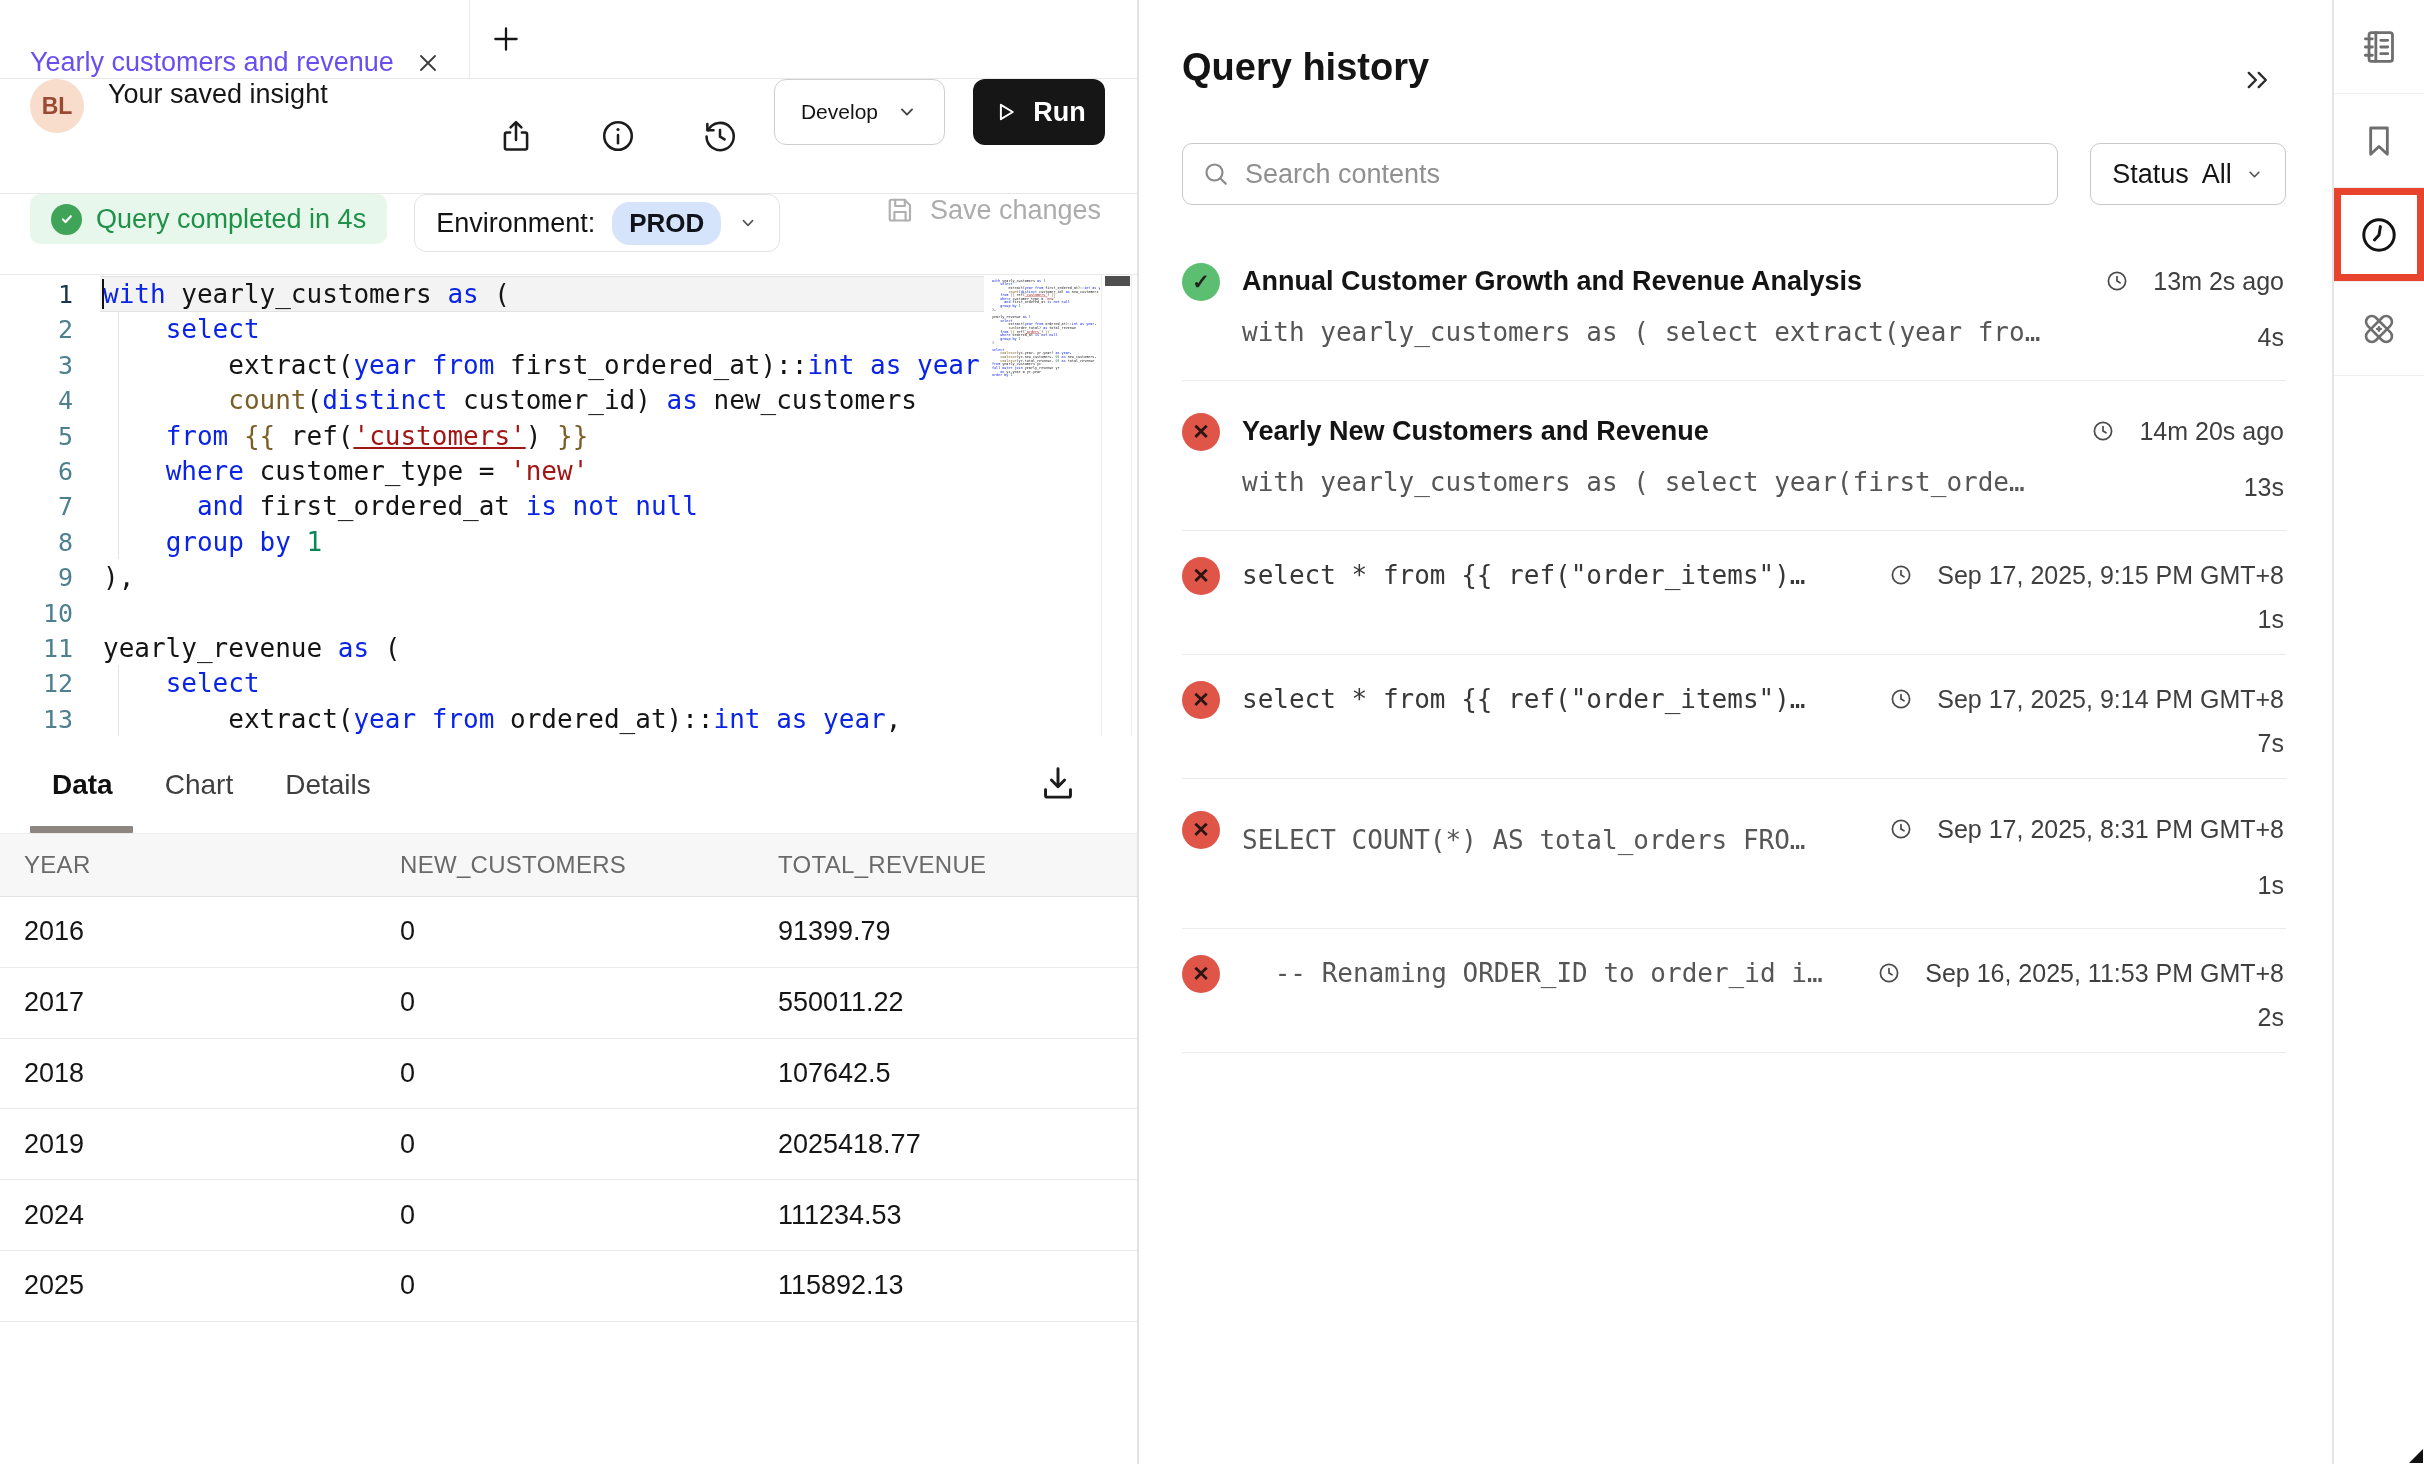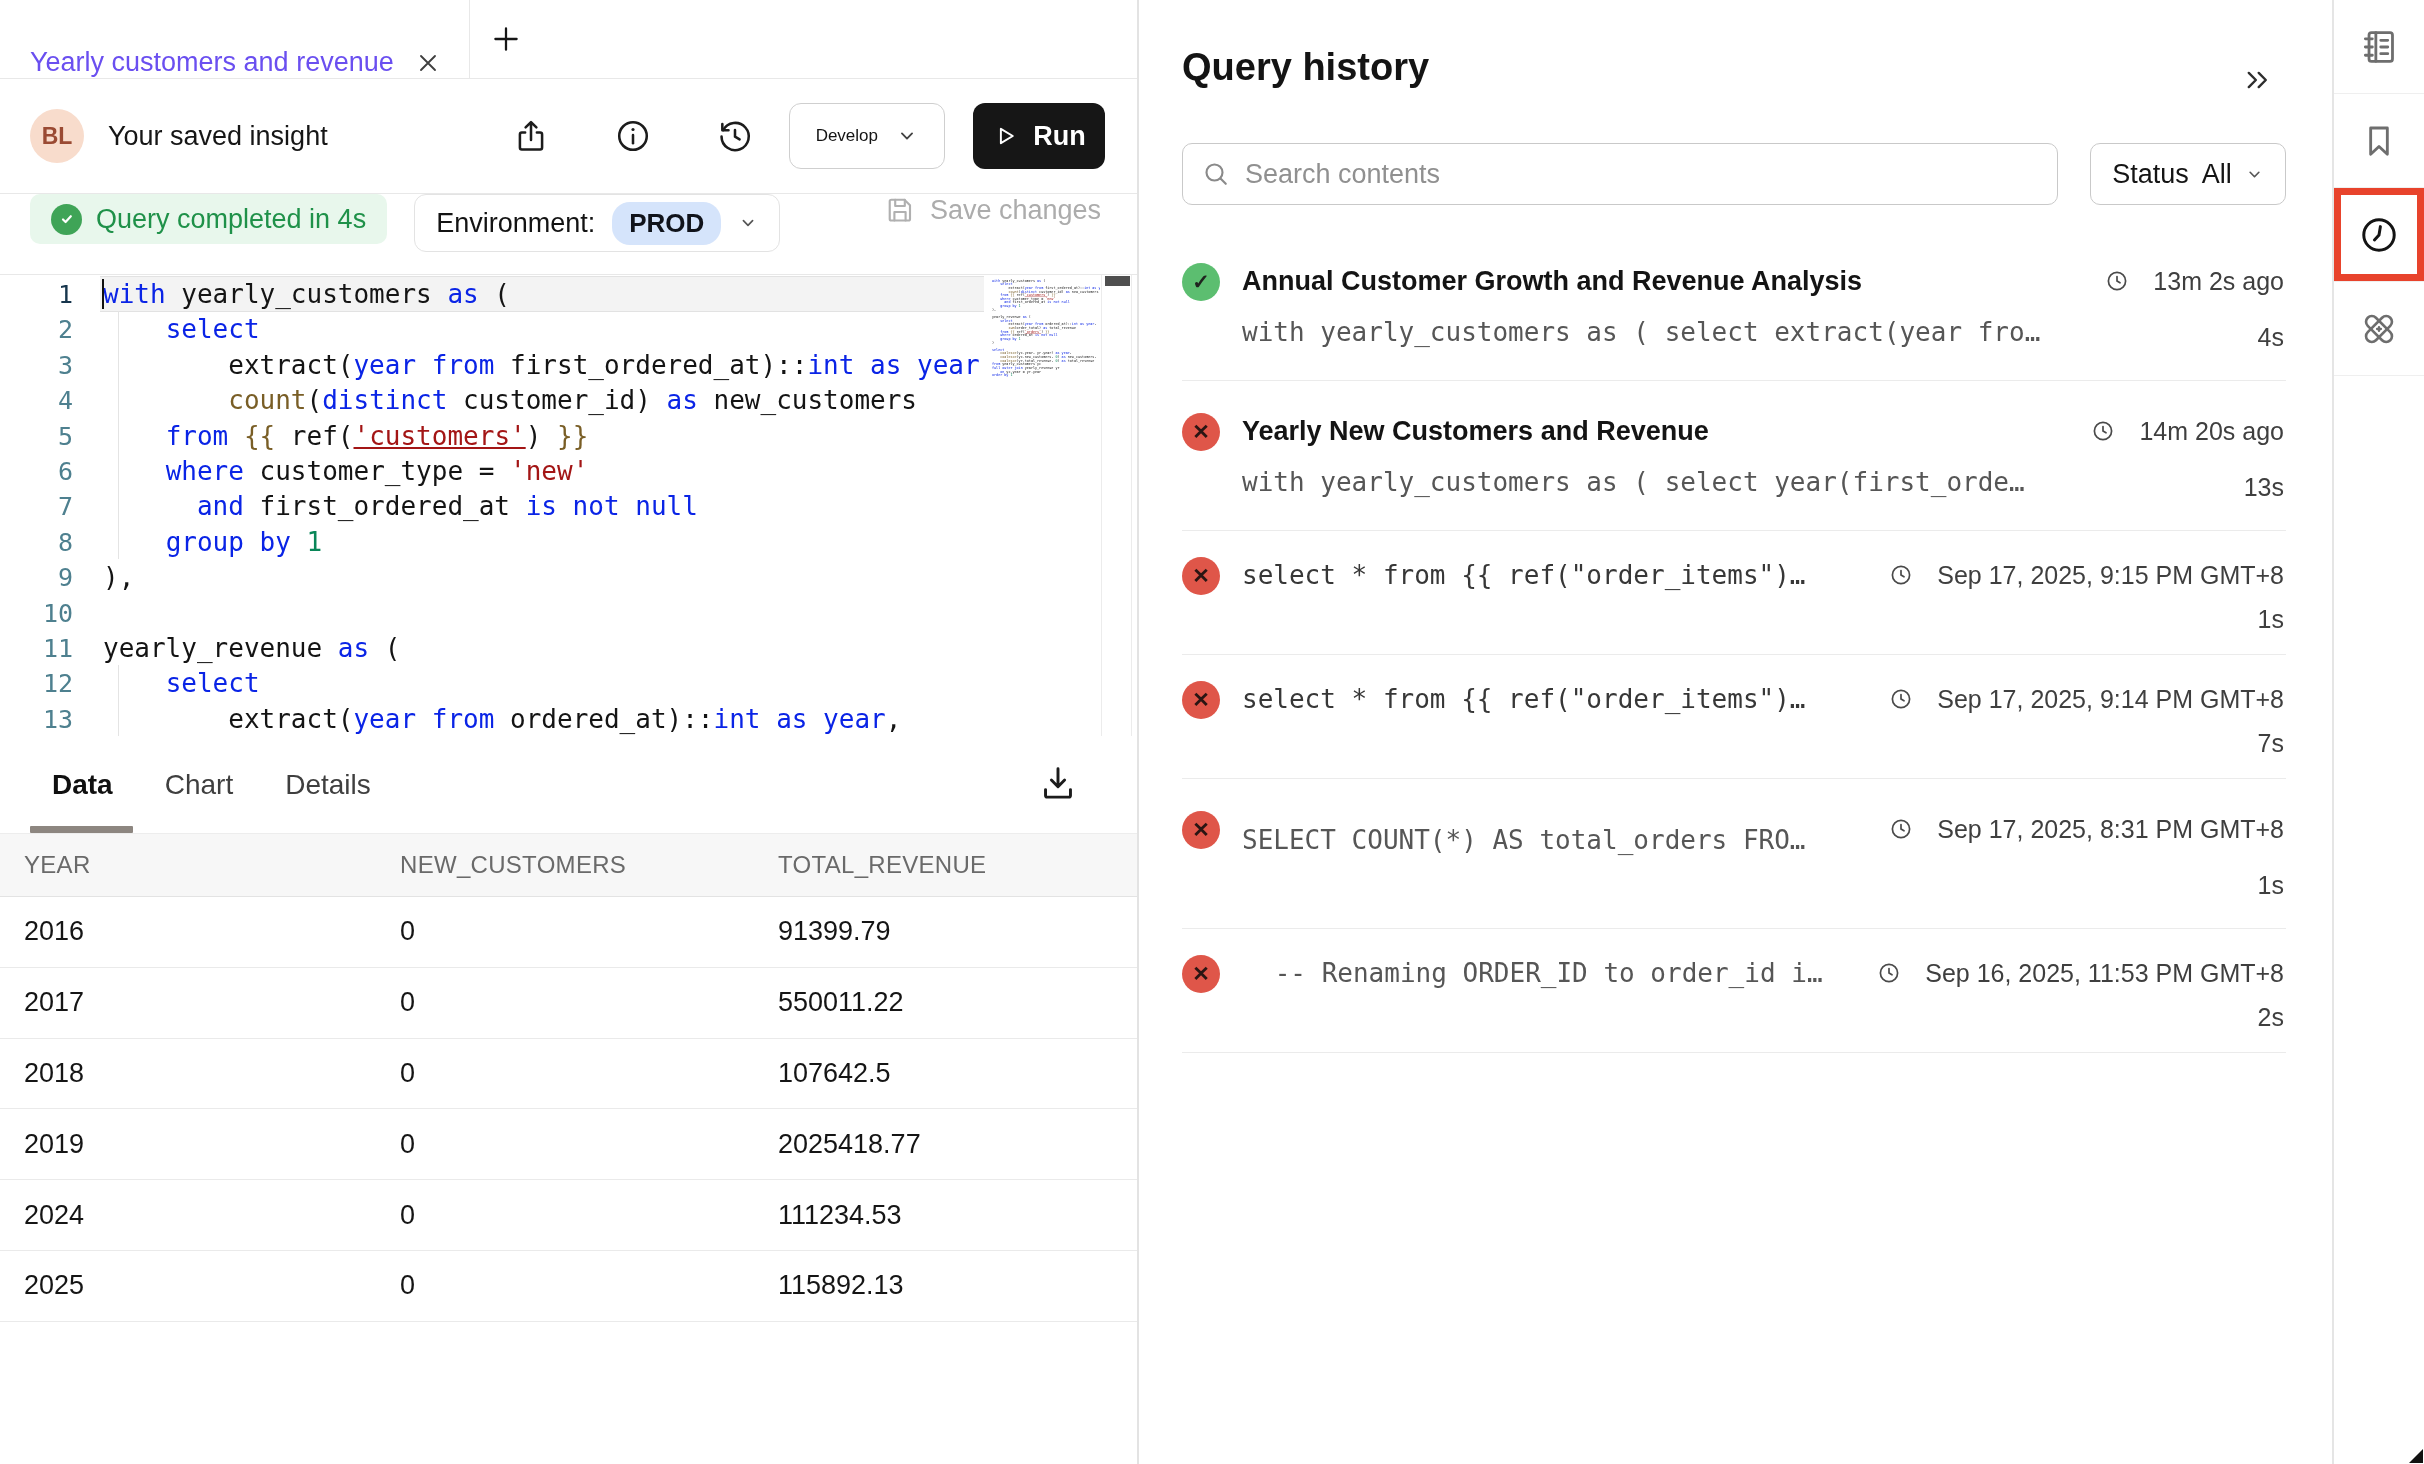--- a/index.html
+++ b/index.html
@@ -11,28 +11,28 @@
   
   .left-panel{ position:absolute; left:0; top:0; width:1137px; height:1464px; background:#fff; }
 
   .tabbar{ position:absolute; left:0; top:0; width:100%; height:79px; border-bottom:1px solid #E8E8E8; display:flex; align-items:stretch; }
   .tab{ width:470px; border-right:1px solid #E8E8E8; display:flex; align-items:flex-end; padding:0 26px 0 30px; gap:20px; cursor:pointer; }
   .tab-label{ color:#6A4FF0; font-size:27px; flex:1; white-space:nowrap; }
   .tab-close{ width:30px; height:30px; display:flex; align-items:center; justify-content:center; }
   .new-tab{ width:72px; display:flex; align-items:center; justify-content:center; }
 
   .toolbar{ position:absolute; left:0; top:79px; width:100%; height:115px; border-bottom:1px solid #E8E8E8;
-            display:flex; align-items:center; padding:0 32px 0 30px; }
+            display:flex; padding:0 32px 0 30px; }
   .avatar{ width:54px; height:54px; border-radius:50%; background:#F8DCCC; color:#9A4A33; font-weight:700;
            font-size:23px; display:flex; align-items:center; justify-content:center; flex:none; }
   .subtitle{ font-size:27px; color:#161616; margin-left:24px; }
   .tool-icons{ margin-left:auto; display:flex; align-items:center; gap:62px; margin-right:34px; }
   .icon-btn{ width:40px; height:40px; display:flex; align-items:center; justify-content:center; cursor:pointer; background:none; border:none; }
   .btn-develop{ height:66px; border:1.5px solid #CFCFCF; border-radius:12px; background:#fff; display:flex; align-items:center;
-                gap:18px; padding:0 26px; font-size:17px; color:#141414; font-family:inherit; cursor:pointer; margin-right:28px; }
+                gap:18px; padding:0 26px; font-size:21px; color:#141414; font-family:inherit; cursor:pointer; margin-right:28px; }
   .btn-run{ height:66px; width:132px; border:none; border-radius:12px; background:#161616; color:#fff; display:flex;
             align-items:center; justify-content:center; gap:15px; font-size:27px; font-weight:600; font-family:inherit; cursor:pointer; }
 
   .statusbar{ position:absolute; left:0; top:194px; width:100%; height:80px; display:flex; align-items:flex-start; padding:0 36px 0 30px; }
   .q-pill{ background:#E8F7EC; color:#1F9149; border-radius:10px; height:50px; display:flex; align-items:center;
            gap:14px; padding:0 21px; font-size:27px; font-weight:500; }
   .q-dot{ width:31px; height:31px; border-radius:50%; background:#3FA457; display:flex; align-items:center; justify-content:center; flex:none; }
   .env-btn{ height:58px; border:1.5px solid #E3E3E3; border-radius:12px; background:#fff; display:flex; align-items:center;
             gap:17px; padding:0 21px; font-size:27px; color:#131313; font-family:inherit; cursor:pointer; margin-left:27px; }
   .env-pill{ background:#D5E4FB; border-radius:18px; padding:6px 17px; font-size:26px; font-weight:600; color:#10131B; }

